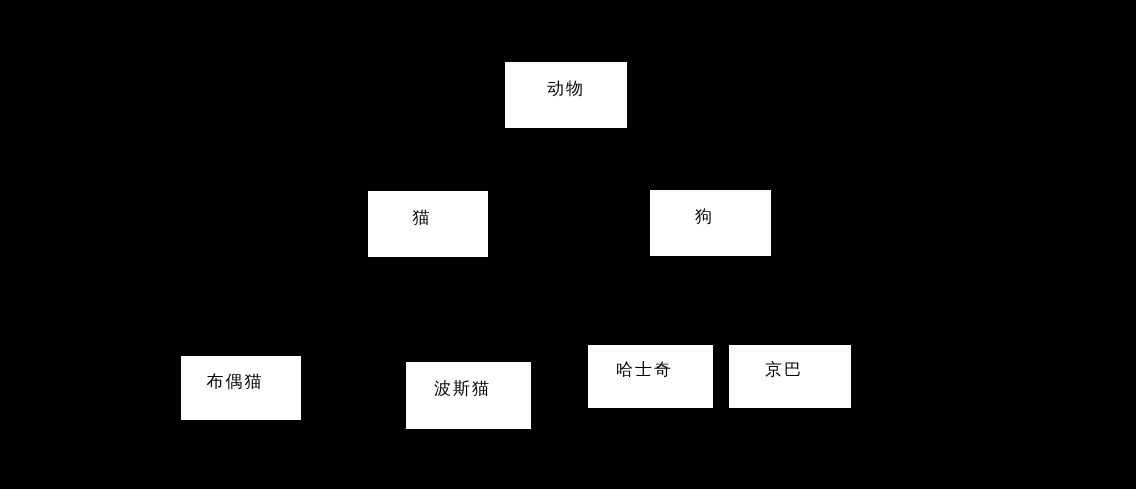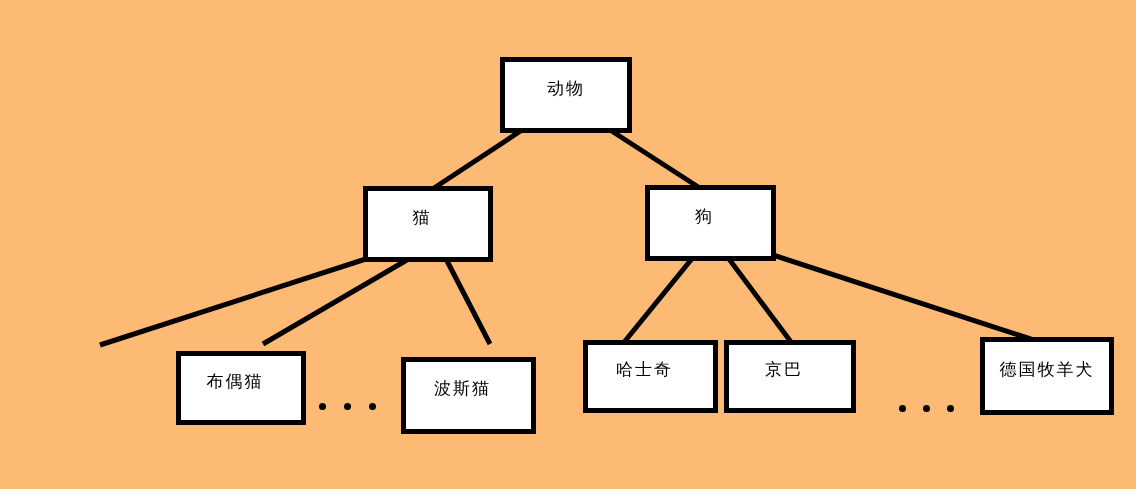--- a/index.html
+++ b/index.html
@@ -5,21 +5,21 @@
   html, body {
     margin: 0;
     padding: 0;
     background: #ffffff;
     font-family: "DejaVu Serif", "Liberation Serif", serif;
   }
   .stage {
     position: relative;
     width: 1136px;
     height: 489px;
-    background: #fdba74;
+    background: #000000;
     overflow: hidden;
     font-family: Liberation Mono, monospace;
   }
   .edges {
     position: absolute;
     left: 0;
     top: 0;
     width: 1136px;
     height: 489px;
     z-index: 1;
@@ -113,23 +113,20 @@
   </div>
 
   <div class="node" id="n-husky">
     <span class="label">哈士奇</span>
   </div>
 
   <div class="node" id="n-pekingese">
     <span class="label">京巴</span>
   </div>
 
-  <div class="node" id="n-german">
-    <span class="label">德国牧羊犬</span>
-  </div>
 
   <div class="ellipsis" id="ellipsis-cats">
     <span class="dot"></span>
     <span class="dot"></span>
     <span class="dot"></span>
   </div>
 
   <div class="ellipsis" id="ellipsis-dogs">
     <span class="dot"></span>
     <span class="dot"></span>

